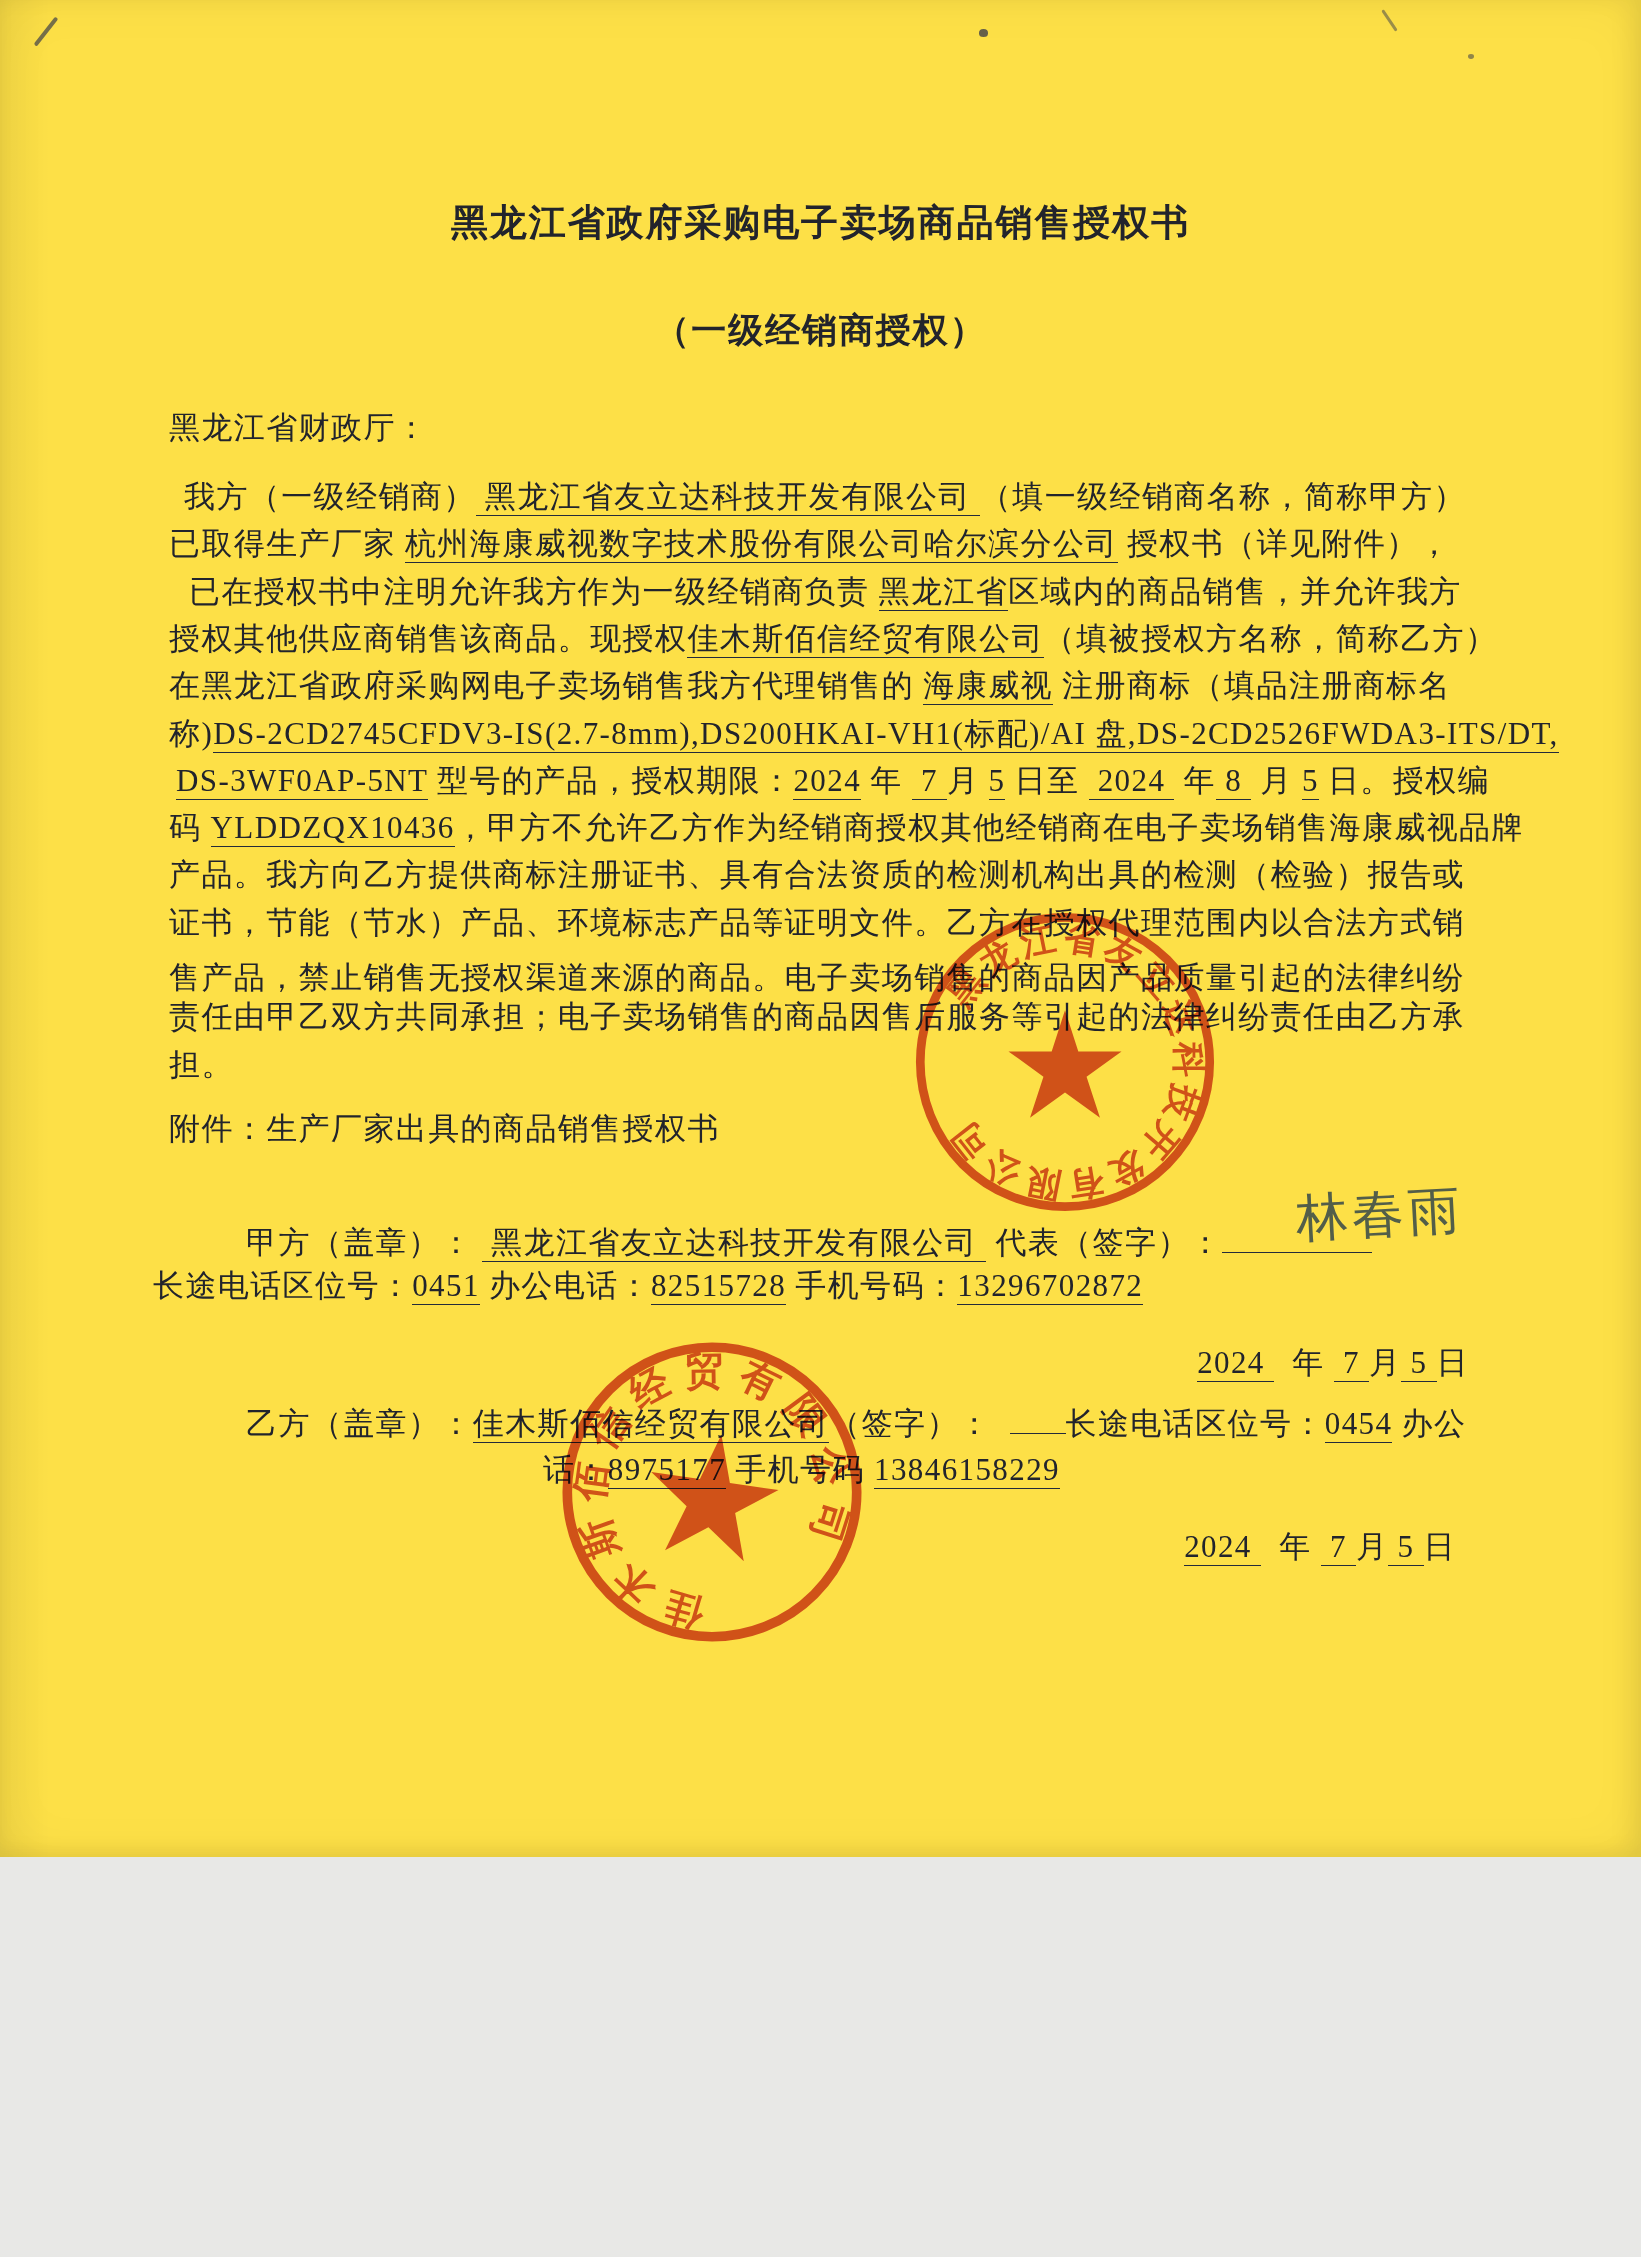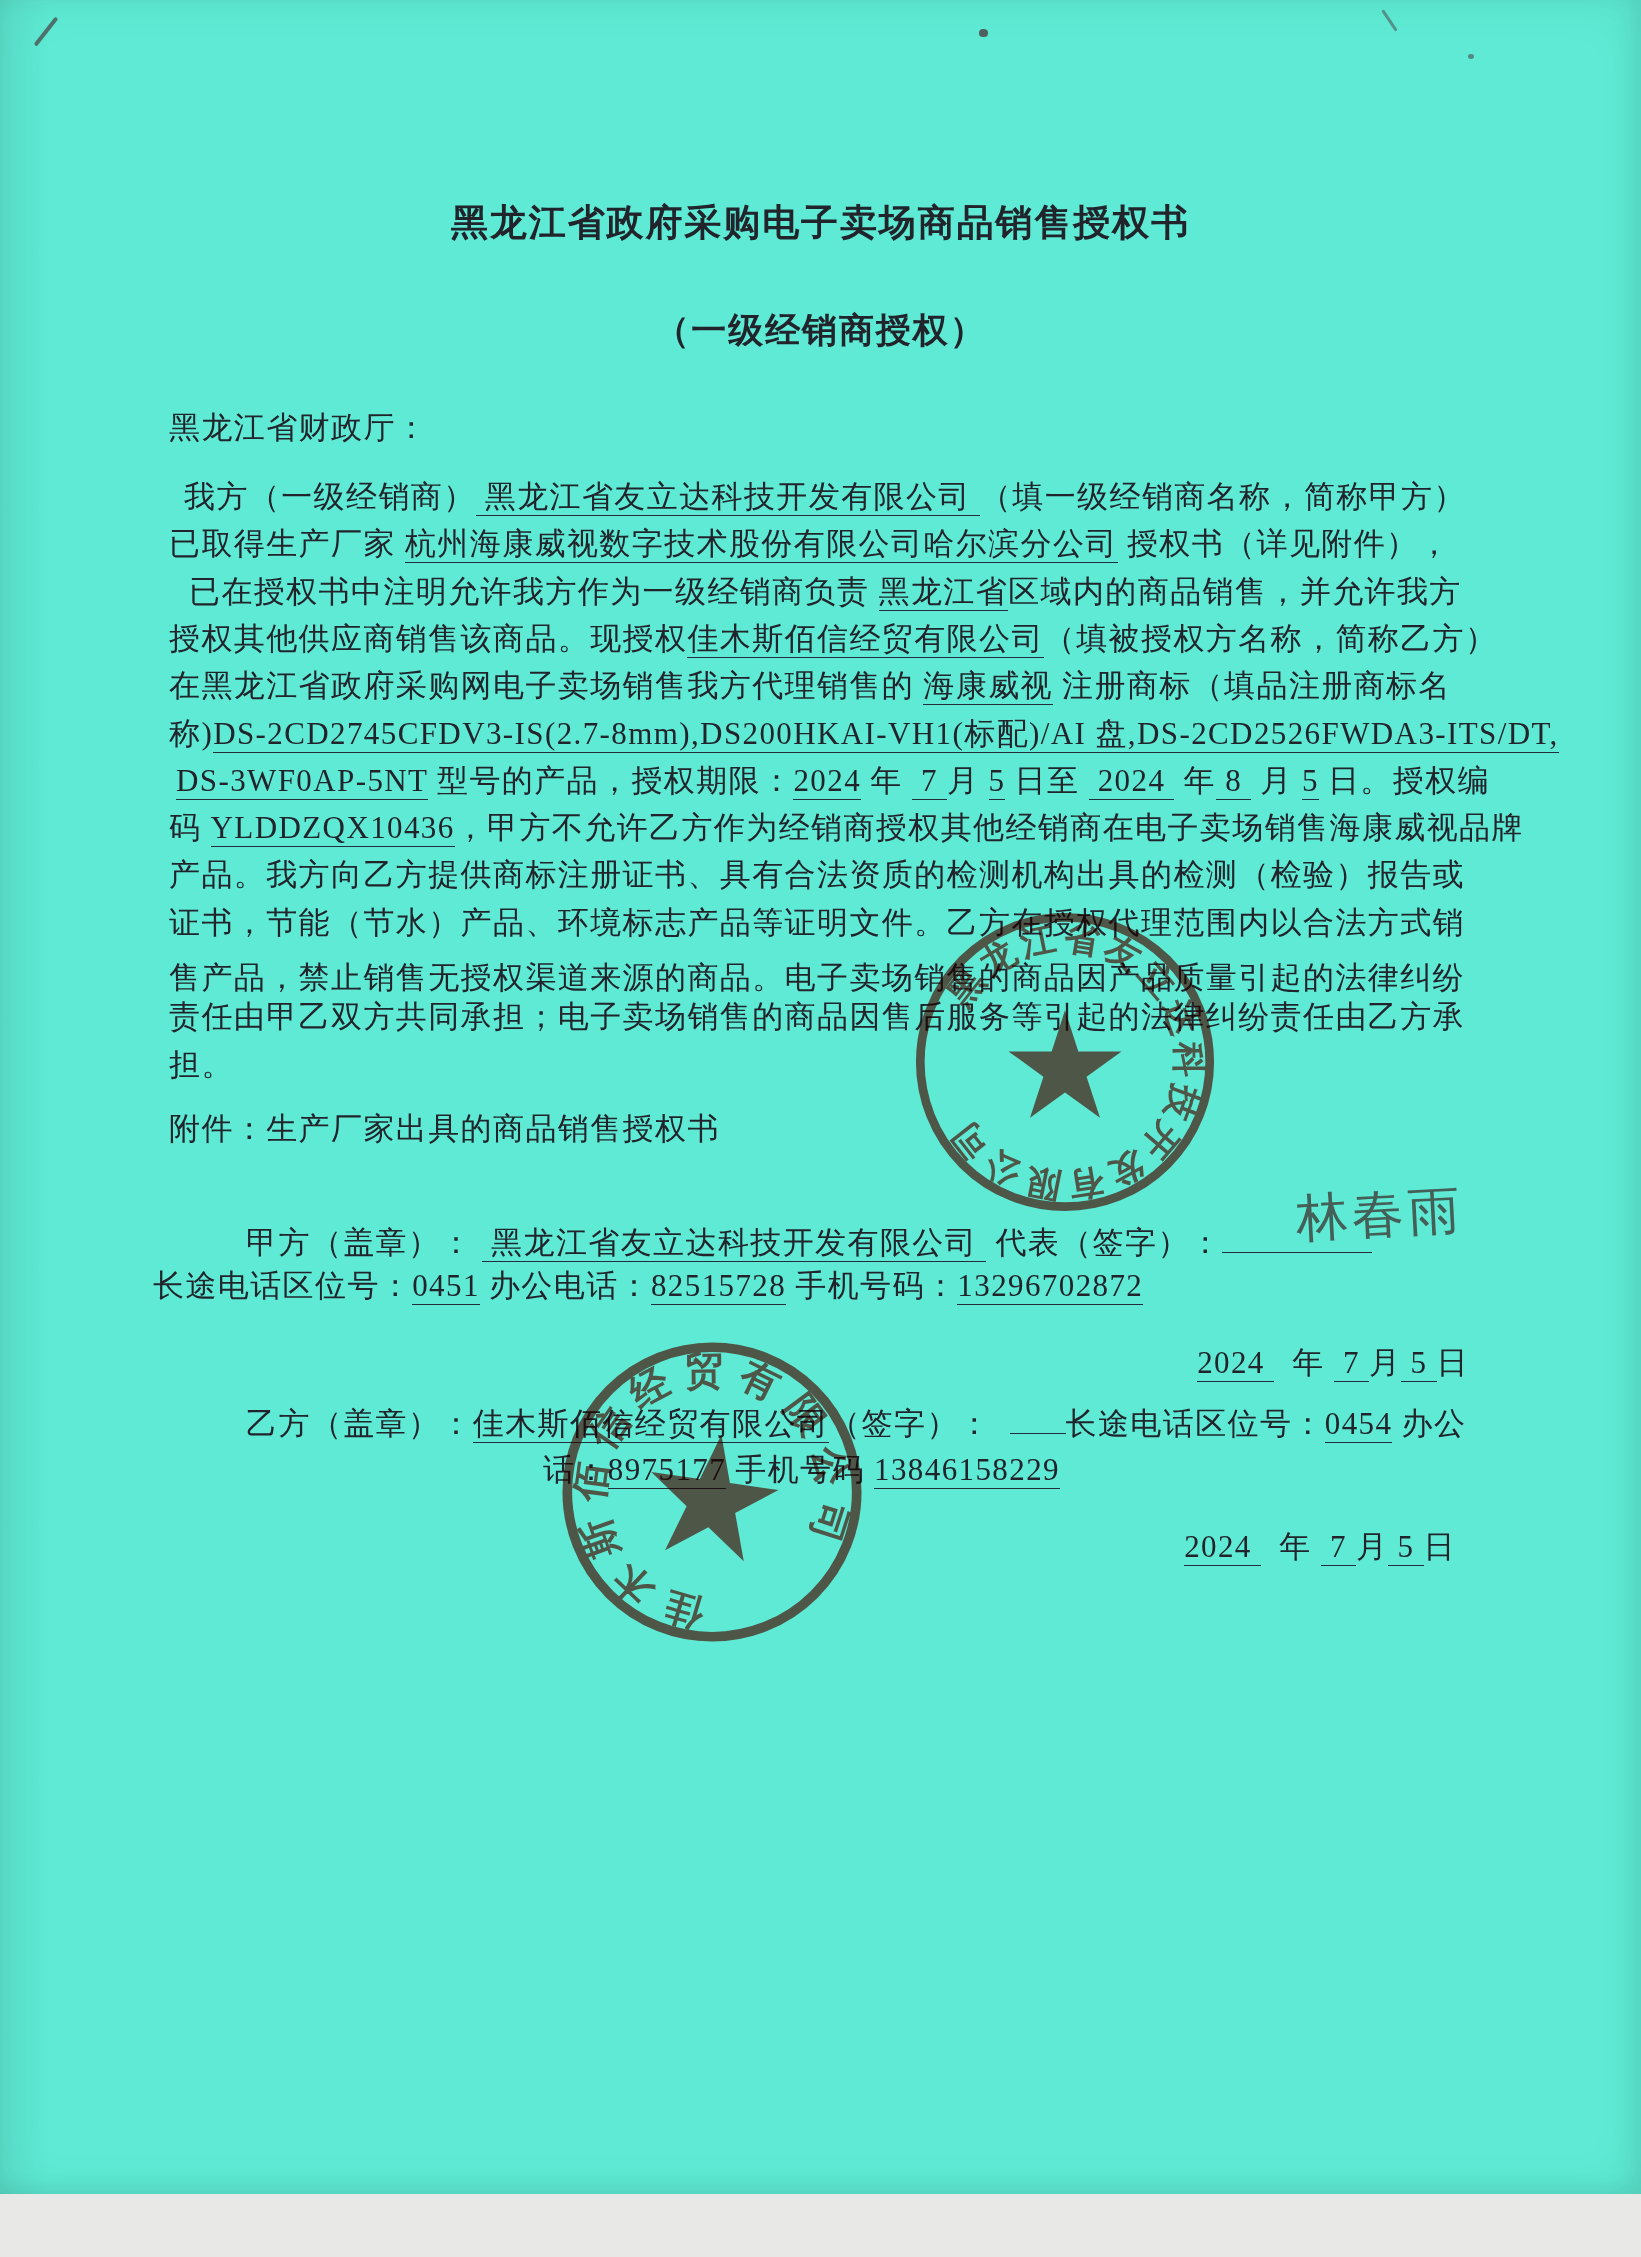--- a/index.html
+++ b/index.html
@@ -1,18 +1,18 @@
 <!DOCTYPE html>
 <html style="--seal: #c8392f; --ink: #22242c; --line: #242b3a;"><head>
 <meta charset="utf-8">
 <style>
   html,body{margin:0;padding:0;}
   body{background:#e8e8e6;font-family:"Liberation Serif","DejaVu Serif",serif;}
-  .page{position:relative;width:1641px;height:2194px;margin:0 auto;overflow:hidden;
-        background:#5eead4;color:var(--ink,#22242c);
+  .page{position:relative;width:1641px;height:1857px;margin:0 auto;overflow:hidden;
+        background:#fde047;color:var(--ink,#22242c);
         box-shadow:inset 0 0 58px rgba(0,0,0,0.045), inset -13.5px 0 21px rgba(0,0,0,0.05), inset 0 -9.7px 17.4px rgba(0,0,0,0.04);}
   .page:before{content:"";position:absolute;left:0;top:0;width:50px;height:100%;
         background:linear-gradient(90deg,rgba(0,0,0,0.05),rgba(0,0,0,0));}
   .doc-title{position:absolute;top:198px;left:0;width:100%;text-align:center;
         font-family:"DejaVu Sans","Liberation Sans",sans-serif;font-weight:700;
         font-size:37px;letter-spacing:1.9px;}
   .doc-subtitle{position:absolute;top:307px;left:0;width:100%;text-align:center;
         font-family:"DejaVu Sans","Liberation Sans",sans-serif;font-weight:700;
         font-size:35px;letter-spacing:1.9px;}
   .line{position:absolute;white-space:pre;font-size:31px;letter-spacing:1.4px;line-height:42px;}

